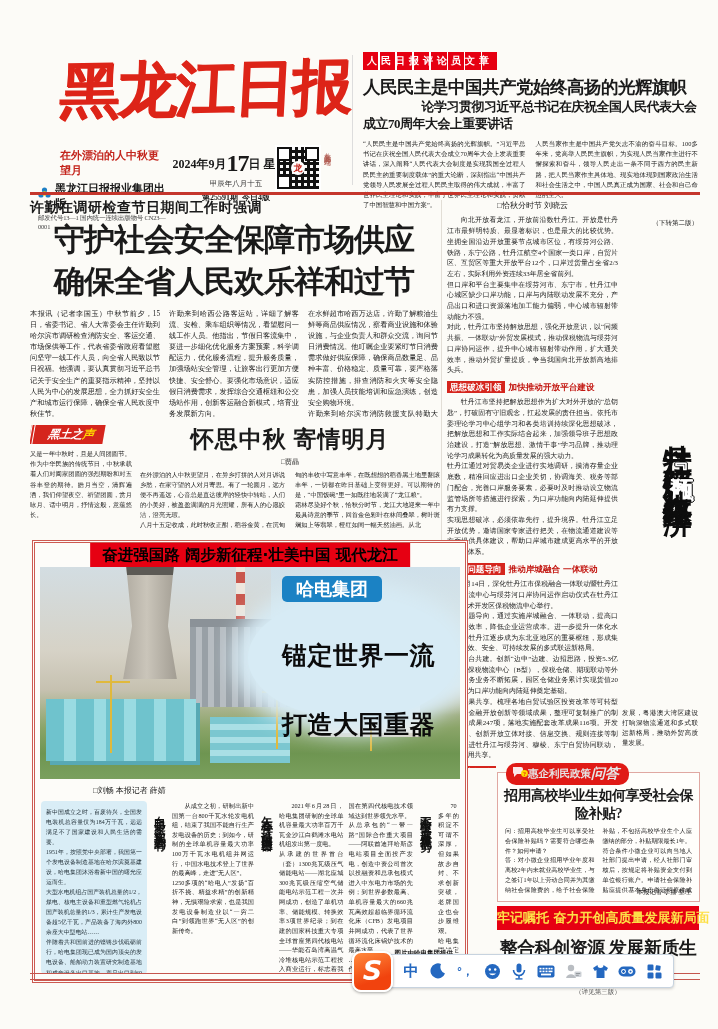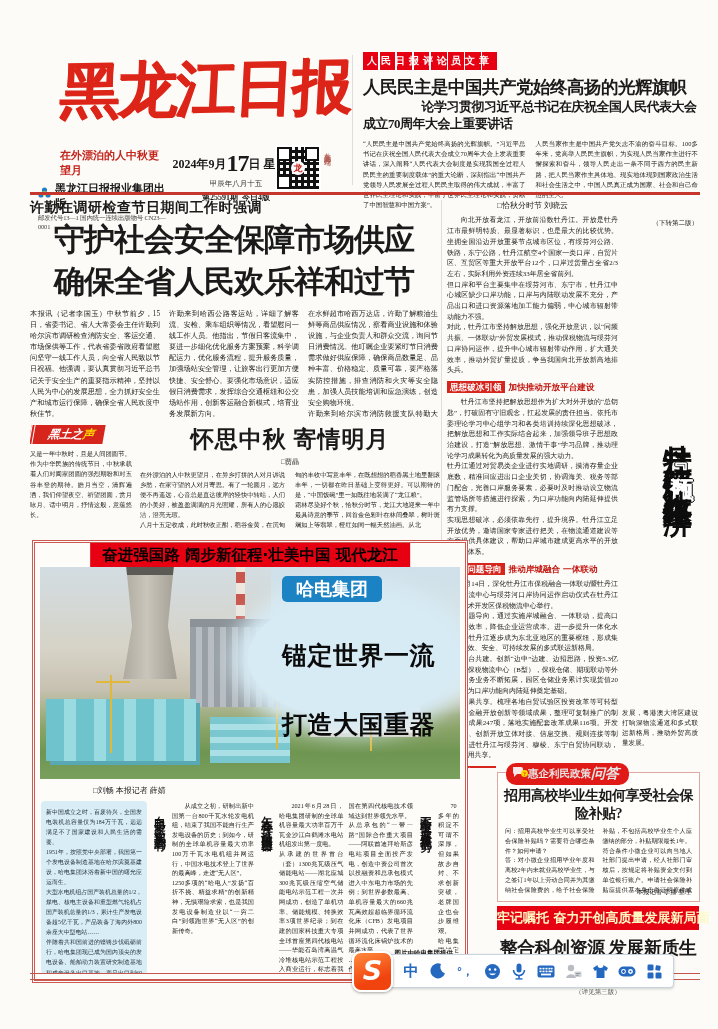--- a/index.html
+++ b/index.html
@@ -131,21 +131,21 @@
   .qa-head{position:absolute;left:8px;top:-10px;display:flex;align-items:center;background:#e01a16;
            border-radius:10px;color:#e5e5e5;padding:2px 10px 2px 6px;white-space:nowrap;}
   .qa-head .small{font-size:10.5px;font-weight:bold;font-family:"DejaVu Sans",sans-serif;}
   .qa-head .big{font-size:14px;font-weight:900;font-style:italic;font-family:"DejaVu Sans",sans-serif;}
   .qa-title{margin-top:14px;text-align:center;font-size:14px;font-weight:900;letter-spacing:-0.5px;}
   .qa-body{margin:4px 7px 0;column-count:2;column-gap:8px;font-size:6.1px;line-height:1.6;height:76px;overflow:hidden;}
   .qa-sign{position:absolute;right:8px;bottom:4px;font-size:6.4px;}
 
   
   .motto{position:absolute;left:497px;top:906px;width:202px;}
-  .motto-banner{background:#e60012;color:#fef9c3;font-weight:900;font-size:13px;text-align:center;padding:3px 0;
+  .motto-banner{background:#e60012;color:#fde047;font-weight:900;font-size:13px;text-align:center;padding:3px 0;
                 white-space:nowrap;font-family:"DejaVu Sans",sans-serif;}
   .motto-title{text-align:center;font-size:18px;font-weight:900;margin-top:6px;letter-spacing:-0.5px;}
   .motto-note{text-align:center;font-size:6.5px;color:#555;margin-top:4px;}
 
   .bottom-rule{position:absolute;left:30px;right:18px;top:973px;height:5px;
                border-top:1.5px solid #c5564e;border-bottom:1.5px solid #c5564e;}
 
   
   .sogou{position:absolute;left:352px;top:952px;height:38px;display:flex;align-items:center;z-index:50;}
   .sg-logo{width:37px;height:37px;border-radius:9px;background:linear-gradient(160deg,#ff8a3c,#f1430e 70%);

